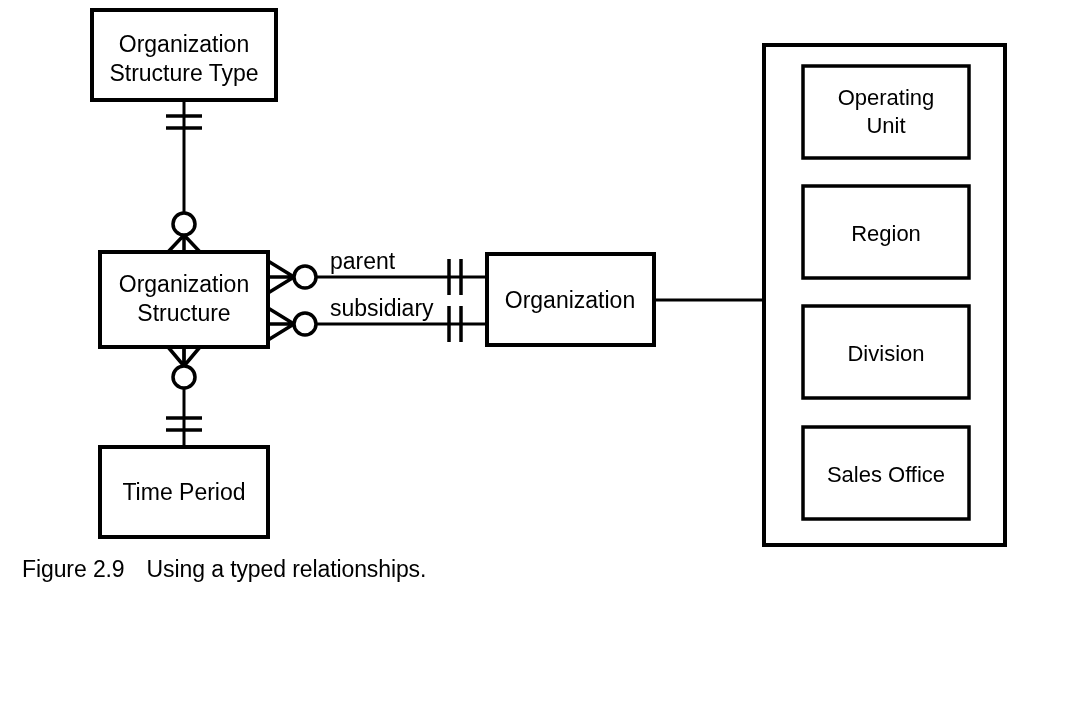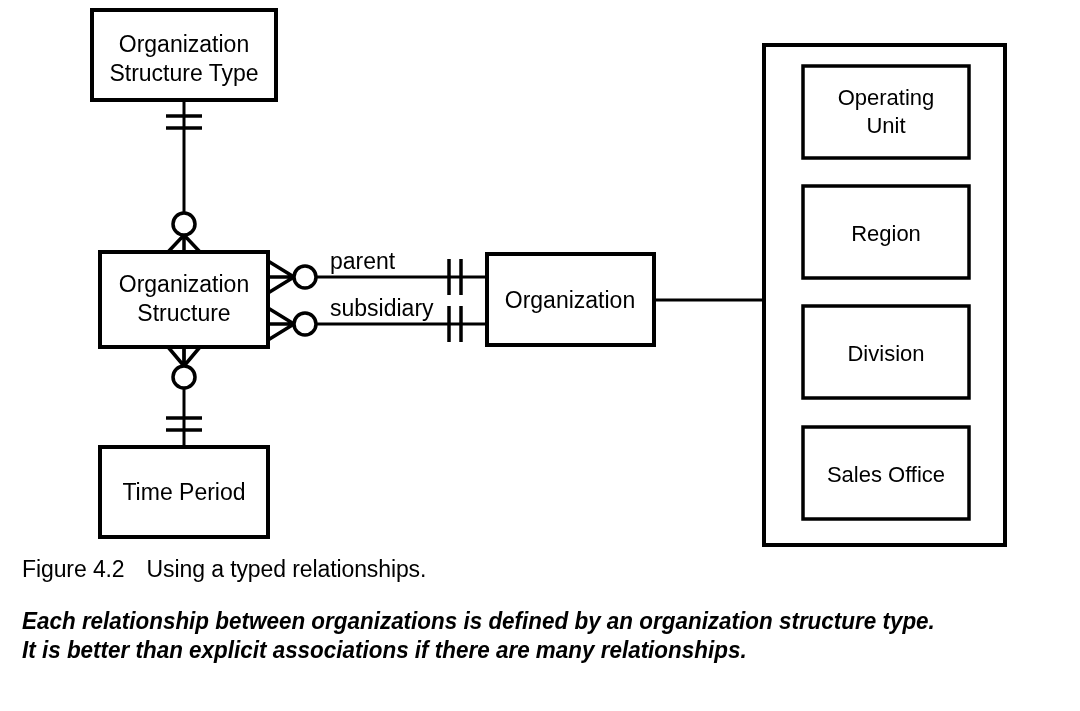--- a/index.html
+++ b/index.html
@@ -213,21 +213,17 @@
       </g>
 
       <g>
         <rect class="subtype-rect" x="803" y="427" width="166" height="92"></rect>
         <text class="subtype-label" x="886" y="482">Sales Office</text>
       </g>
     </g>
   </svg>
 
   <div class="caption-block">
-    <div class="figure-caption"><span class="fig-number">Figure 4.2</span><span class="fig-gap"></span><span class="fig-title">Using a typed relationships.</span></div>
+    <div class="figure-caption"><span class="fig-number">Figure 2.9</span><span class="fig-gap"></span><span class="fig-title">Using a typed relationships.</span></div>
   </div>
 
-  <div class="note-block">
-    <div class="note-line">Each relationship between organizations is defined by an organization structure type.</div>
-    <div class="note-line">It is better than explicit associations if there are many relationships.</div>
-  </div>
 
 </div>
 
 </body></html>

